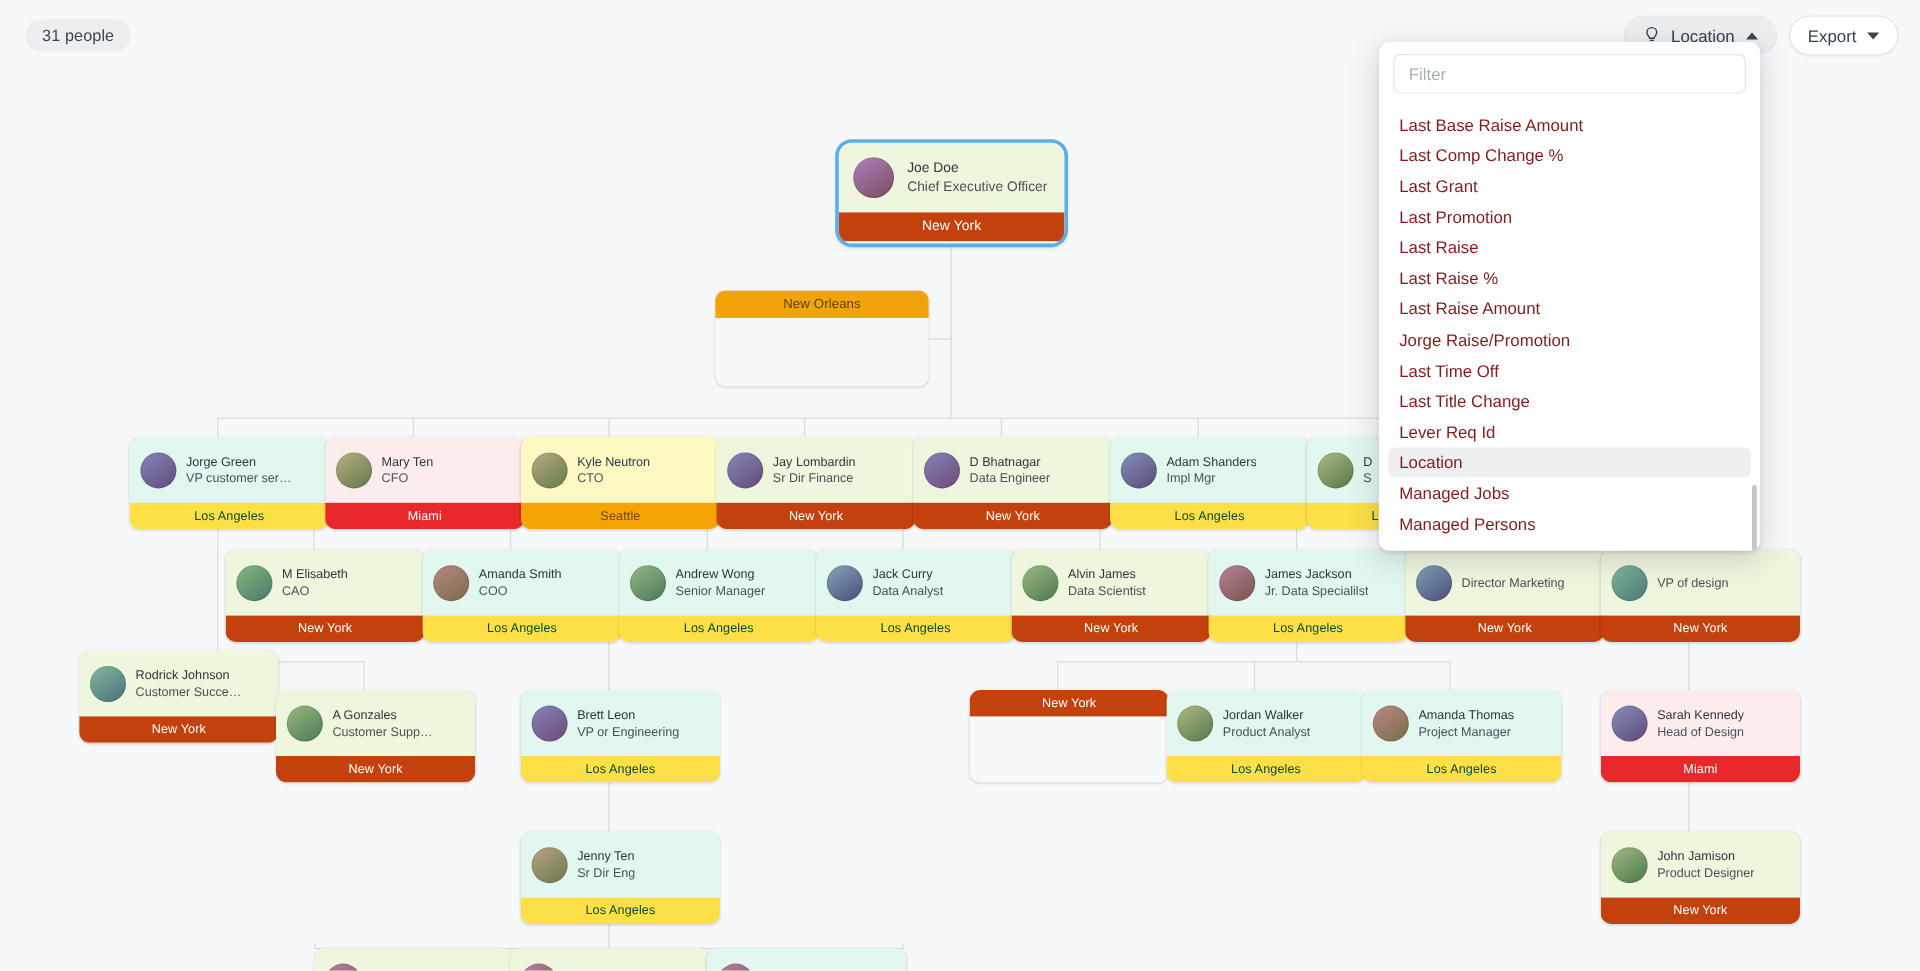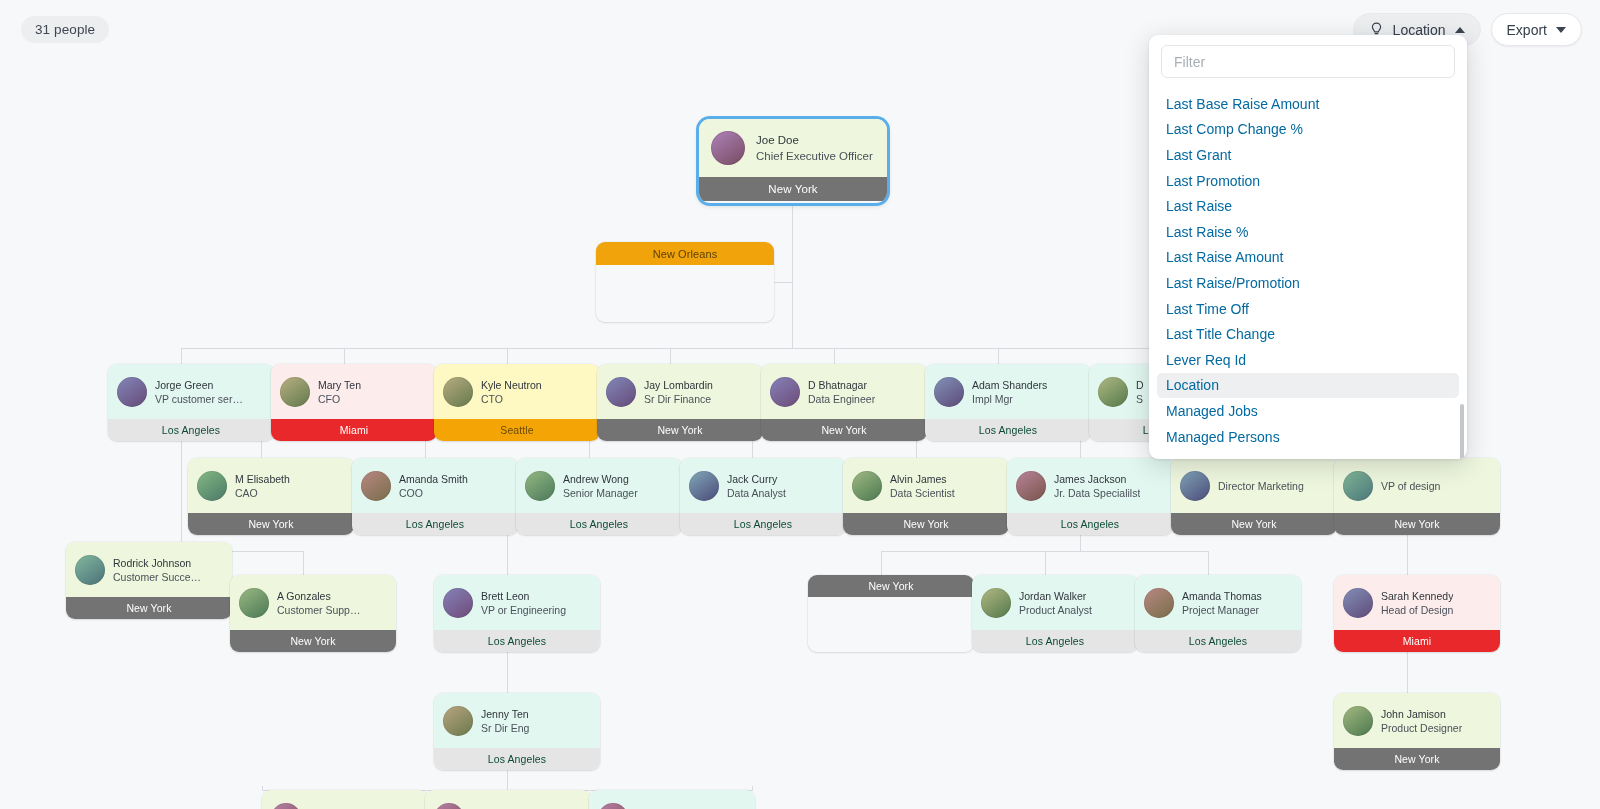--- a/index.html
+++ b/index.html
@@ -46,21 +46,21 @@
   .dd-filter {
     width: 100%; height: 33px; border: 1px solid #e3e5e8; border-radius: 6px;
     background: #fff; padding: 0 12px; font-size: 14px; color: #2f353d;
     font-family: "Liberation Sans", sans-serif; outline: none;
   }
   .dd-filter::placeholder { color: #a9afb7; }
   .dd-list { padding: 7px 8px 0 8px; position: relative; }
   .dd-item {
     height: 25.6px; display: flex; align-items: center;
     padding: 0 9px; border-radius: 5px;
-    font-size: 14px; color: #0369a1; cursor: pointer;
+    font-size: 14px; color: #7f1d1d; cursor: pointer;
     white-space: nowrap;
   }
   .dd-item.selected { background: #edeff1; }
   .dd-scrollbar {
     position: absolute; right: 3px; top: 320px; width: 4px; height: 78px;
     background: #c3c7cc; border-radius: 3px;
   }
 
   
   .canvas { position: absolute; inset: 0; }
@@ -99,23 +99,23 @@
   .card.assistant { width: 178px; height: 80px; }
   .card.assistant .body { height: 57px; padding: 0 11px; gap: 10px; }
   .card.assistant .avatar { width: 34px; height: 34px; flex-basis: 34px; }
   .card.assistant .nm, .card.assistant .ti { font-size: 11px; line-height: 15px; }
   .card.assistant .foot { height: 23px; font-size: 11px; }
   .card.wide { width: 166px; }
   .card.stub { height: 40px; overflow: hidden; }
 
   
   .loc-ny  .body { background: #eef6dd; }
-  .loc-ny  .foot { background: #737373; color: #ffffff; }
+  .loc-ny  .foot { background: #c2410c; color: #ffffff; }
   .loc-la  .body { background: #e2f7ef; }
-  .loc-la  .foot { background: #e5e5e5; color: #0b4b36; }
+  .loc-la  .foot { background: #fde047; color: #0b4b36; }
   .loc-mia .body { background: #fcecec; }
   .loc-mia .foot { background: #e8282a; color: #ffffff; }
   .loc-sea .body { background: #fef9c3; }
   .loc-sea .foot { background: #f4a505; color: #6b4a06; }
   .loc-no  .body { background: #fdf4dc; }
   .loc-no  .foot { background: #f0a30a; color: #5e4206; }
 </style>
 </head>
 <body>
 
@@ -193,21 +193,21 @@
     </div>
     <div class="dd-list" id="dd-list">
       <div class="dd-scrollbar"></div>
     <div class="dd-item">Last Base Raise Amount</div>
         <div class="dd-item">Last Comp Change %</div>
         <div class="dd-item">Last Grant</div>
         <div class="dd-item">Last Promotion</div>
         <div class="dd-item">Last Raise</div>
         <div class="dd-item">Last Raise %</div>
         <div class="dd-item">Last Raise Amount</div>
-        <div class="dd-item">Last Raise/Promotion</div>
+        <div class="dd-item">Jorge Raise/Promotion</div>
         <div class="dd-item">Last Time Off</div>
         <div class="dd-item">Last Title Change</div>
         <div class="dd-item">Lever Req Id</div>
         <div class="dd-item selected">Location</div>
         <div class="dd-item">Managed Jobs</div>
         <div class="dd-item">Managed Persons</div>
       </div>
   </div>
 
   <div id="cards">

